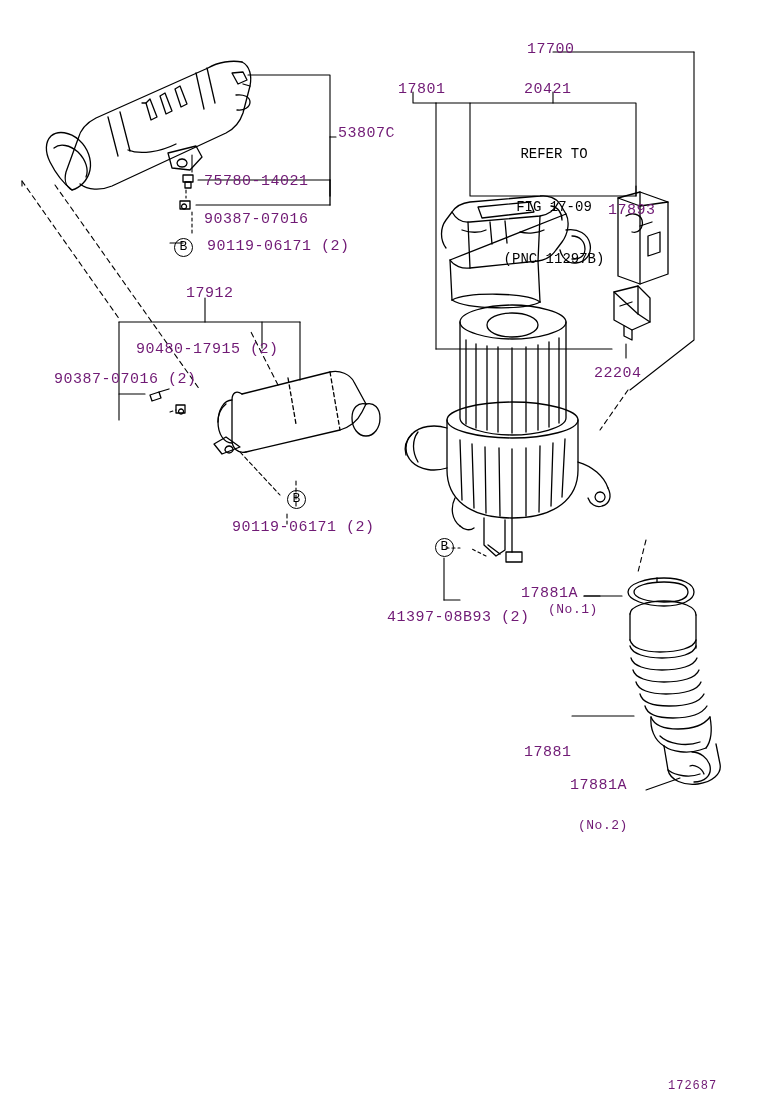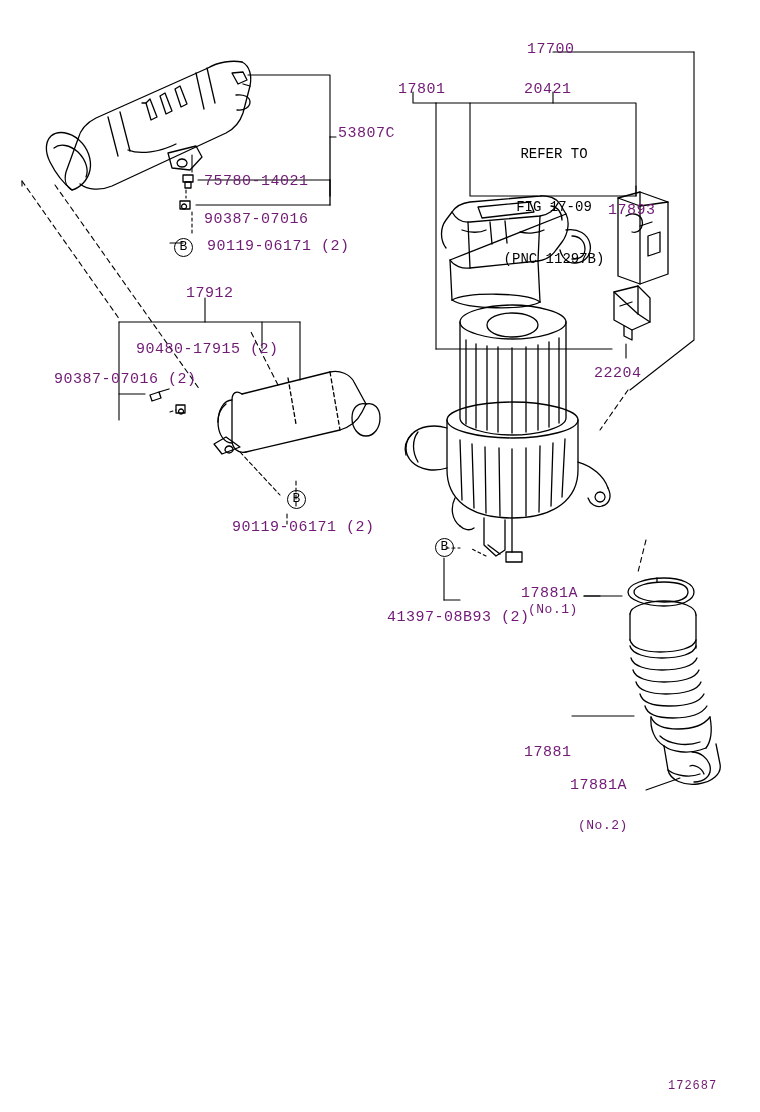--- a/index.html
+++ b/index.html
@@ -346,21 +346,21 @@
   <div class="lbl" style="left:136px; top:341px;">90480-17915 (2)</div>
   <div class="lbl" style="left:54px; top:371px;">90387-07016 (2)</div>
   <div class="lbl" style="left:232px; top:519px;">90119-06171 (2)</div>
   <div class="lbl" style="left:398px; top:81px;">17801</div>
   <div class="lbl" style="left:527px; top:41px;">17700</div>
   <div class="lbl" style="left:524px; top:81px;">20421</div>
   <div class="lbl" style="left:608px; top:166px;margin-top:36px;">17893</div>
   <div class="lbl" style="left:594px; top:365px;">22204</div>
   <div class="lbl" style="left:387px; top:609px;">41397-08B93 (2)</div>
   <div class="lbl" style="left:521px; top:585px;">17881A</div>
-  <div class="lbl small" style="left:528px; top:603px;text-align:right;">(No.1)</div>
+  <div class="lbl small" style="left:548px; top:603px;text-align:right;">(No.1)</div>
   <div class="lbl" style="left:524px; top:708px;margin-top:36px;">17881</div>
   <div class="lbl" style="left:570px; top:777px;">17881A</div>
   <div class="lbl small" style="left:578px; top:795px;margin-top:24px;">(No.2)</div>
 
   <div class="circ" style="left:174px; top:238px;">B</div>
   <div class="circ" style="left:287px; top:490px;">B</div>
   <div class="circ" style="left:435px; top:538px;">B</div>
 
   <div class="lbl footer" style="left:668px; top:1080px;">172687</div>
 

